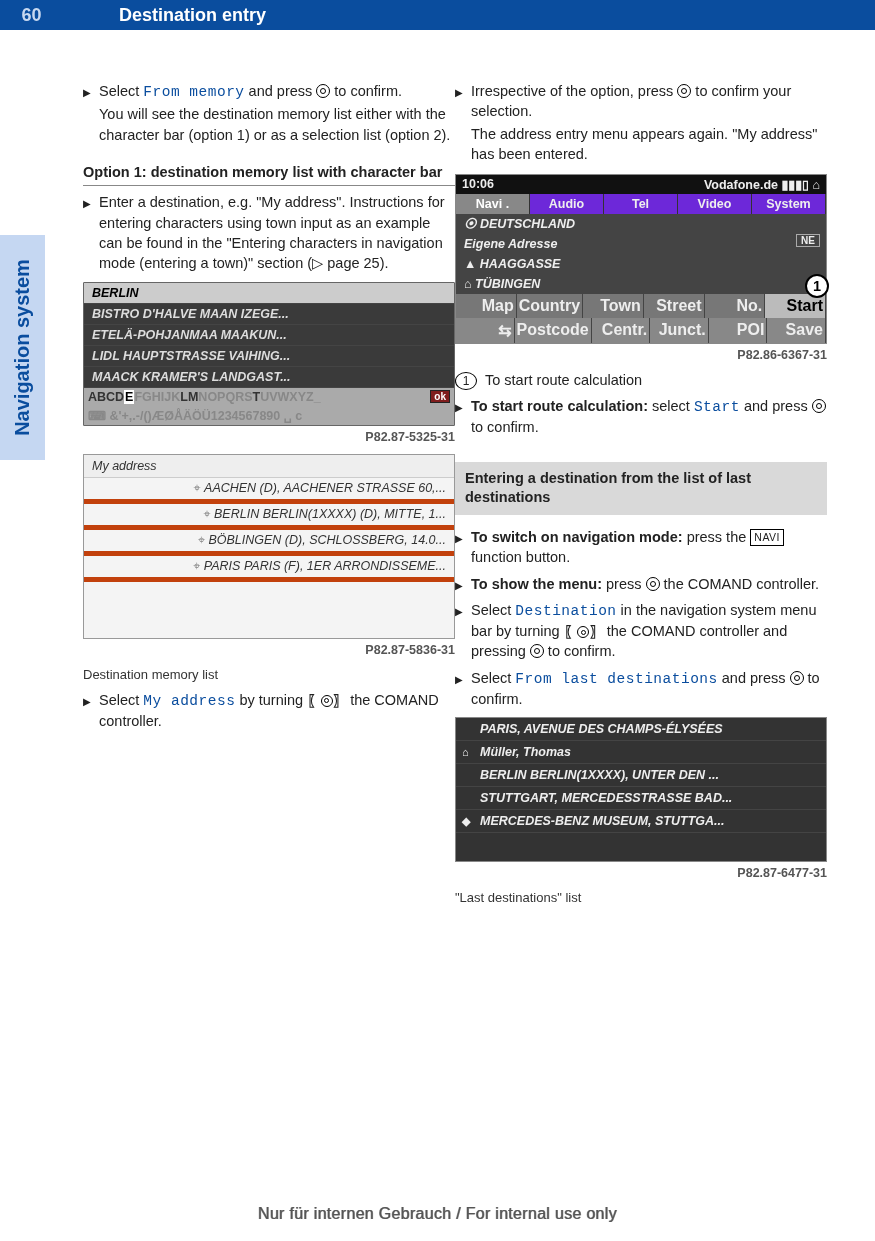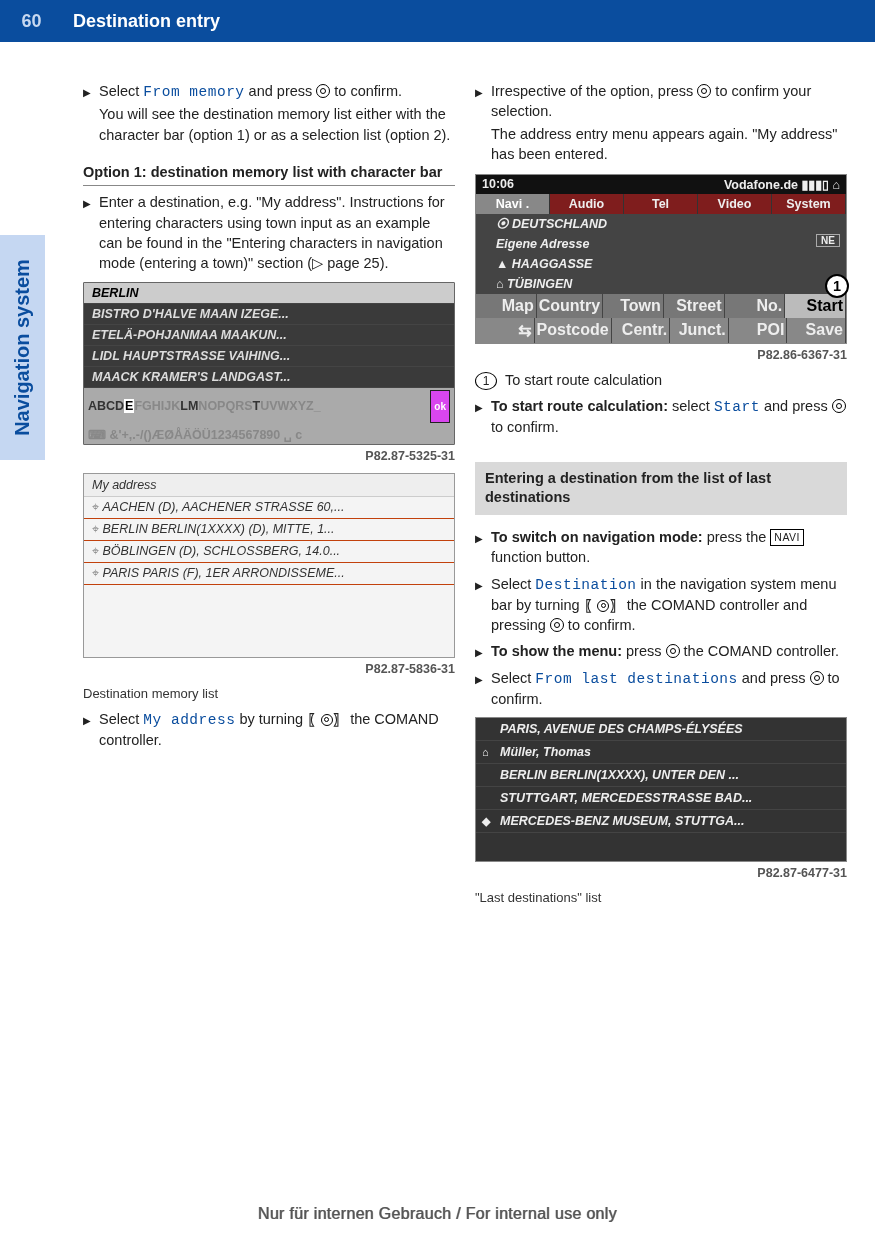--- a/index.html
+++ b/index.html
@@ -1,52 +1,52 @@
 <!DOCTYPE html>
 <html><head>
 <meta charset="utf-8">
 <style>
   * { box-sizing: border-box; margin: 0; padding: 0; }
   body { font-family: Arial, Helvetica, sans-serif; font-size: 14.5px; color: #222; background: #fff; width: 875px; }
   .page { position: relative; width: 875px; height: 1241px; }
-  .header-bar { position: absolute; left: 0; top: 0; width: 875px; height: 42px; background: #0a4d9e; color: #fff; display: flex; align-items: center; }
+  .header-bar { position: absolute; left: 0; top: 0; width: 875px; height: 30px; background: #0a4d9e; color: #fff; display: flex; align-items: center; gap: 46px; }
   .header-bar .pgnum { width: 63px; text-align: center; font-weight: bold; color: #c7d8f0; font-size: 18px; }
   .header-bar .title { font-weight: bold; font-size: 18px; padding-left: 10px; }
   .side-tab { position: absolute; left: 0; top: 235px; width: 45px; height: 225px; background: #c5d7f2; display: flex; align-items: center; justify-content: center; }
   .side-tab span { transform: rotate(-90deg); white-space: nowrap; font-weight: bold; color: #0a4d9e; font-size: 20px; }
-  .content { position: absolute; left: 83px; top: 76px; width: 767px; display: flex; gap: 20px; }
+  .content { position: absolute; left: 83px; top: 76px; width: 767px; display: flex; }
   .col { width: 372px; }
   .step { display: flex; margin: 5px 0 6px 0; }
   .arrow { width: 16px; flex: 0 0 16px; }
   .arrow::before { content: "▶"; font-size: 10px; position: relative; top: 2px; }
   .step-body { flex: 1; line-height: 1.4; }
   .mono { font-family: "Courier New", monospace; color: #0a4d9e; letter-spacing: 0.5px; }
   .press-icon { display: inline-block; width: 14px; height: 14px; border: 1.2px solid #000; border-radius: 50%; position: relative; top: 2px; }
   .press-icon::after { content: ""; position: absolute; left: 3px; top: 3px; width: 4px; height: 4px; border: 1px solid #000; border-radius: 50%; }
   .turn-icon { display:inline-block; font-weight:bold; letter-spacing:-2px; position:relative; top:1px;}
   .turn-icon .ring { display:inline-block; width:12px; height:12px; border:1.2px solid #000; border-radius:50%; position:relative; top:1px; margin:0 1px;}
   .turn-icon .ring::after{content:"";position:absolute;left:2.5px;top:2.5px;width:3px;height:3px;border:1px solid #000;border-radius:50%;}
   .h2 { font-weight: bold; margin-top: 18px; margin-bottom: 6px; border-bottom: 1px solid #888; padding-bottom: 3px; line-height: 1.35; }
   .caption { font-size: 13px; margin: 4px 0 8px 0; color: #333; }
   .imgid { text-align: right; font-size: 12.5px; color: #555; font-weight: bold; margin: 4px 0 10px 0; }
   .screenshot { border: 1px solid #666; background: #3a3a3a; border-radius: 1px; font-weight: bold; font-style: italic; color: #ddd; font-size: 12.5px; }
   .screenshot .highlight { background:#ccc; color:#000; }
   .screenshot .row { padding: 3px 8px; border-bottom:1px solid #444; }
   .screenshot .charbar { background:#aaa; color:#333; padding:2px 4px; font-style:normal; font-size:12.5px; display:flex; justify-content:space-between; align-items:center;}
-  .screenshot .charbar .ok { background:#d946ef; color:#fff; border:1px solid #222; font-size:10px; padding:10px 3px;}
+  .screenshot .charbar .ok { background:#7f1d1d; color:#fff; border:1px solid #222; font-size:10px; padding:0 3px;}
   .screenshot2 { border:1px solid #999; background:#f4f4f4; font-size:12.5px; color:#333; }
   .screenshot2 .hdr { background:#eee; border-bottom:1px solid #ccc; padding:4px 8px; font-style:italic; }
-  .screenshot2 .row { padding:3px 8px; border-bottom:1px solid #c2410c; font-style:italic; }
+  .screenshot2 .row { padding:3px 8px; border-bottom:5px solid #c2410c; font-style:italic;text-align:right; }
   .screenshot2 .row::before { content:"⌖ "; color:#888; font-style:normal;}
   .screenshot3 { border:1px solid #888; background:#444; color:#eee; font-size:12.5px; font-weight:bold; }
   .screenshot3 .status { background:#111; display:flex; justify-content:space-between; padding:2px 6px; font-style:normal;}
-  .screenshot3 .tabrow { display:flex; background:#7f1d1d; }
+  .screenshot3 .tabrow { display:flex; background:#6d28d9; }
   .screenshot3 .tabrow div { flex:1; text-align:center; padding:3px 4px; border-right:1px solid #333; font-style:normal; font-size:12.5px;}
   .screenshot3 .tabrow .active { background:#888; color:#fff; }
-  .screenshot3 .row { padding:3px 20px; font-style:italic;}
+  .screenshot3 .row { padding:3px 8px; font-style:italic;}
   .screenshot3 .botrow { display:flex; background:#777;}
   .screenshot3 .botrow div { flex:1; text-align:right; padding:3px 2px; font-size:16px; border-right:1px solid #444; font-style:normal;}
   .screenshot3 .botrow .hl { background:#bbb; color:#000;}
   .screenshot4 { border:1px solid #888; background:#333; color:#eee; font-size:12.5px; font-weight:bold; font-style:italic;}
   .screenshot4 .hdr { background:#888; color:#000; padding:3px 6px;}
   .screenshot4 .row { padding:4px 8px 4px 24px; border-bottom:1px solid #444; position:relative;}
   .screenshot4 .row .ico { position:absolute; left:6px; top:5px; font-style:normal; font-size:11px;}
   .navi-btn { display:inline-block; border:1px solid #000; font-size:10.5px; padding:0 3px; position:relative; top:-1px; font-family:Arial; letter-spacing:0.5px;}
   .legend { display:flex; margin:6px 0;}
   .legend .num { width:22px; height:18px; border:1.3px solid #000; border-radius:50%; text-align:center; font-size:12px; line-height:16px; margin-right:8px;}
@@ -192,28 +192,28 @@
       <div class="step">
         <div class="arrow"></div>
         <div class="step-body">
           <b>To switch on navigation mode:</b><span> press the </span><span class="navi-btn">NAVI</span><span> function button.</span>
         </div>
       </div>
 
       <div class="step">
         <div class="arrow"></div>
         <div class="step-body">
+          <b>To show the menu:</b><span> press </span><span class="press-icon"></span><span> the COMAND controller.</span>
+        </div>
+      </div>
+
+      <div class="step">
+        <div class="arrow"></div>
+        <div class="step-body">
           <span>Select </span><span class="mono">Destination</span><span> in the navigation system menu bar by turning </span><span class="turn-icon">〖<span class="ring"></span>〗</span><span> the COMAND controller and pressing </span><span class="press-icon"></span><span> to confirm.</span>
-        </div>
-      </div>
-
-      <div class="step">
-        <div class="arrow"></div>
-        <div class="step-body">
-          <b>To show the menu:</b><span> press </span><span class="press-icon"></span><span> the COMAND controller.</span>
         </div>
       </div>
 
       <div class="step">
         <div class="arrow"></div>
         <div class="step-body">
           <span>Select </span><span class="mono">From last destinations</span><span> and press </span><span class="press-icon"></span><span> to confirm.</span>
         </div>
       </div>
 

